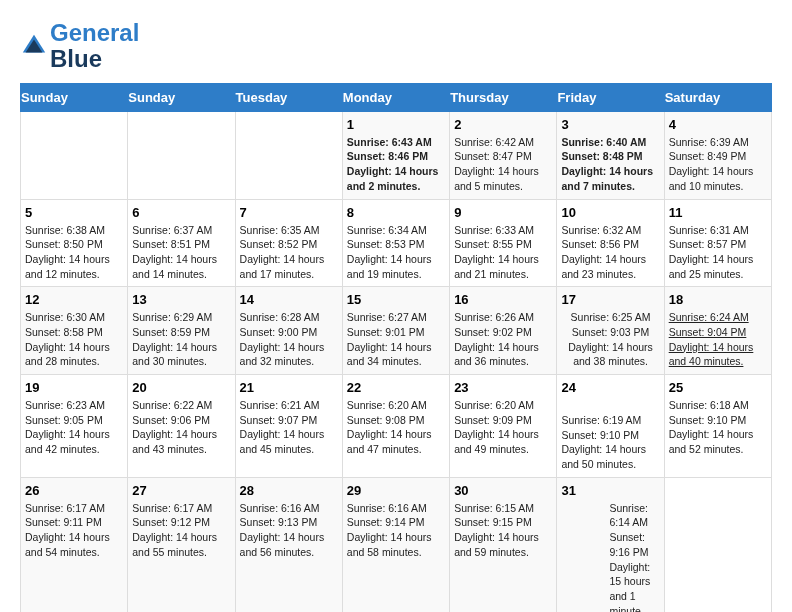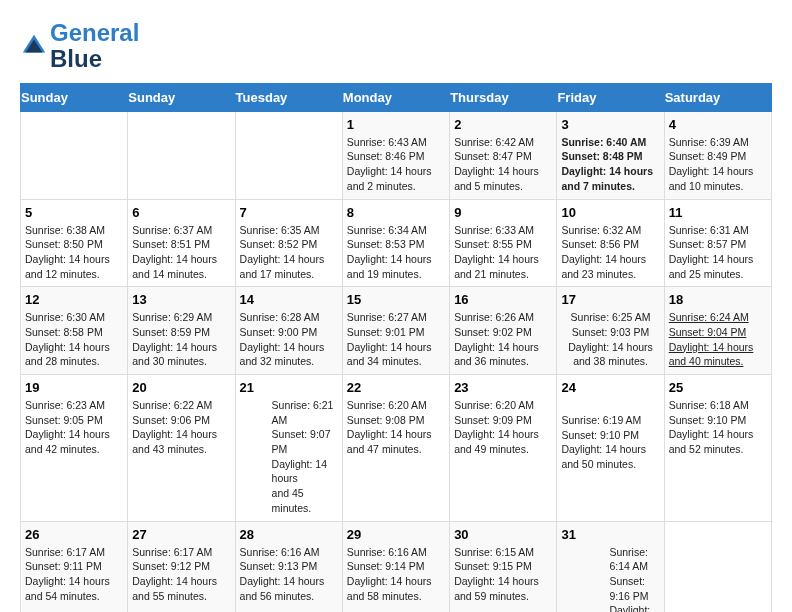--- a/index.html
+++ b/index.html
@@ -127,21 +127,21 @@
         <th>Saturday</th>
       </tr>
   </thead>
   <tbody id="calendar-body">
       <tr>
         <td class="empty-cell"></td>
         <td class="empty-cell"></td>
         <td class="empty-cell"></td>
         <td>
           <span class="day-num">1</span>
-          <div class="day-info" style="white-space: pre-line;">Sunrise: 6:43 AM
+          <div class="day-info" style="white-space: pre-line; font-weight: bold;">Sunrise: 6:43 AM
 Sunset: 8:46 PM
 Daylight: 14 hours
 and 2 minutes.</div>
         </td>
         <td>
           <span class="day-num">2</span>
           <div class="day-info" style="white-space: pre-line;">Sunrise: 6:42 AM
 Sunset: 8:47 PM
 Daylight: 14 hours
 and 5 minutes.</div>
@@ -273,21 +273,21 @@
         </td>
         <td>
           <span class="day-num">20</span>
           <div class="day-info" style="white-space: pre-line;">Sunrise: 6:22 AM
 Sunset: 9:06 PM
 Daylight: 14 hours
 and 43 minutes.</div>
         </td>
         <td>
           <span class="day-num">21</span>
-          <div class="day-info" style="white-space: pre-line; margin-left: 32px;">Sunrise: 6:21 AM
+          <div class="day-info" style="white-space: pre-line;">Sunrise: 6:21 AM
 Sunset: 9:07 PM
 Daylight: 14 hours
 and 45 minutes.</div>
         </td>
         <td>
           <span class="day-num">22</span>
           <div class="day-info" style="white-space: pre-line;">Sunrise: 6:20 AM
 Sunset: 9:08 PM
 Daylight: 14 hours
 and 47 minutes.</div>

